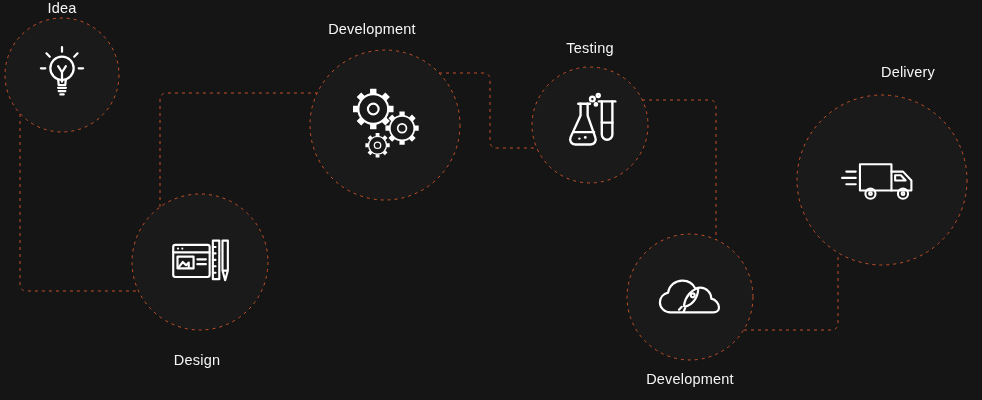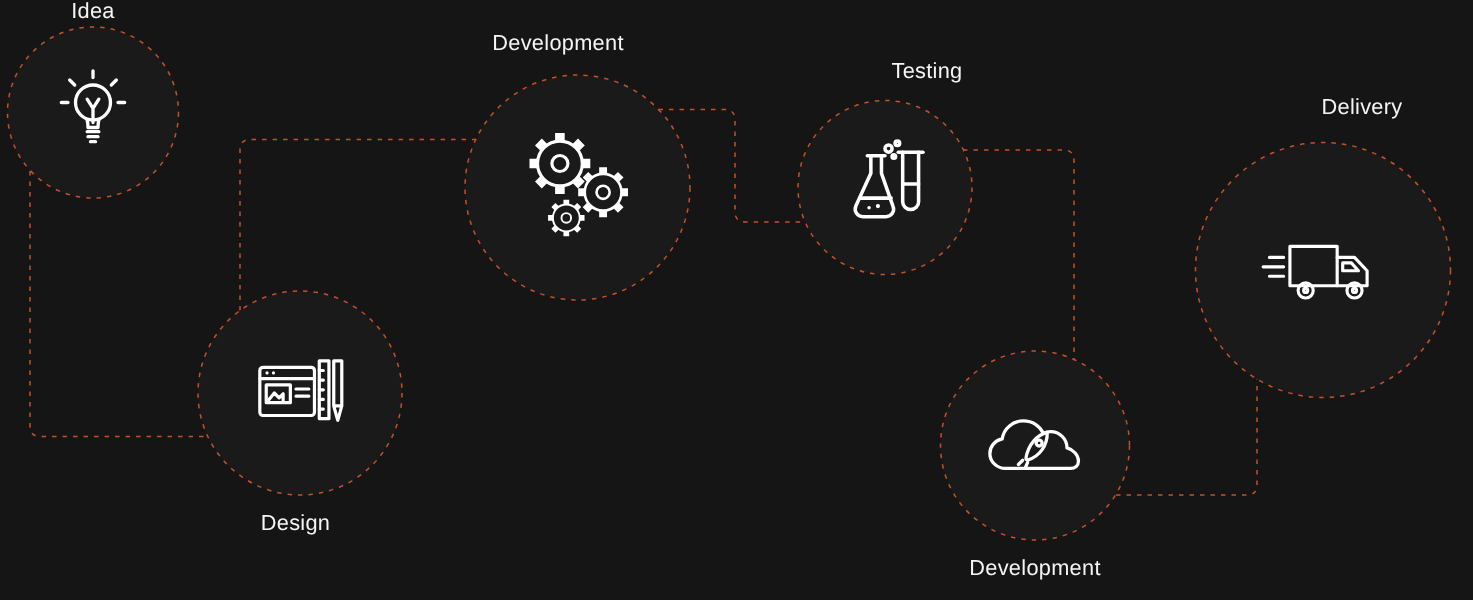--- a/index.html
+++ b/index.html
@@ -59,21 +59,21 @@
       <circle cx="7.5" cy="15.5" r="1" fill="currentColor" stroke="none"></circle>
       <circle cx="11.5" cy="15.5" r="1" fill="currentColor" stroke="none"></circle>
       <rect x="7" y="23" width="15" height="11"></rect>
       <path d="M8 33 l4 -5 3 3 2.5 -2.5 V33"></path>
       <path d="M25.5 25.5 h8 M25.5 30 h8"></path>
       <rect x="40" y="8" width="6" height="36"></rect>
       <path d="M40 14 h2.5 M40 20 h2.5 M40 26 h2.5 M40 32 h2.5 M40 38 h2.5"></path>
       <path d="M49 8 h5 v28 l-2.5 9 -2.5 -9 z M49 36 h5"></path>
     </svg>
   </div>
-  <div class="label" style="left:197px;top:341px">Design</div>
+  <div class="label" style="left:197px;top:352px">Design</div>
 
   <div class="icon" style="left:337px;top:77px;width:96px;height:96px">
     <svg viewBox="0 0 90 90">
       <g transform="translate(34,30)">
         <circle r="14"></circle>
           <circle r="5"></circle>
         <path stroke-width="6" stroke-linecap="butt" d="M14 0H19M9.9 9.9L13.44 13.44M0 14V19M-9.9 9.9L-13.44 13.44M-14 0H-19M-9.9 -9.9L-13.44 -13.44M0 -14V-19M9.9 -9.9L13.44 -13.44"></path>
       </g>
       <g transform="translate(61,48) scale(0.82)">
         <circle r="14"></circle>
@@ -97,21 +97,21 @@
       <circle cx="19" cy="39.5" r="1" fill="currentColor" stroke="none"></circle>
       <circle cx="24" cy="38.5" r="1.2" fill="currentColor" stroke="none"></circle>
       <path d="M38 8 v28 a4.5 4.5 0 0 0 9 0 V8"></path>
       <path d="M35.5 8 h14"></path>
       <path d="M38 26 h9"></path>
       <circle cx="30" cy="6" r="2"></circle>
       <circle cx="35" cy="3" r="1.3"></circle>
       <circle cx="33" cy="10.5" r="1"></circle>
     </svg>
   </div>
-  <div class="label" style="left:618px;top:40px">Testing</div>
+  <div class="label" style="left:590px;top:40px">Testing</div>
 
   <div class="icon" style="left:655px;top:270px;width:70px;height:54px">
     <svg viewBox="0 0 64 48">
       <path d="M14 38 C9 38 4.5 34 4.5 29 C4.5 24.5 7.5 21 12 20 C13 13.5 18.5 9 25 9 C30.5 9 35 12 37 16.5 C38.5 15.8 40 15.5 41.5 15.5 C47 15.5 51.5 20 51.5 25.5 C55.5 26.5 58.5 30 58.5 33.5 C58.5 36.2 56.5 38 53.5 38 Z"></path>
       <path d="M39.5 16 C33 17.5 28 23.5 26.5 31.5 C26.3 32.3 27 33 27.8 32.8 C35 30.5 39.5 24 39.5 16 Z"></path>
       <circle cx="34.5" cy="22.5" r="1.8"></circle>
       <path d="M24.5 33 l-2.6 2.6 M27.5 34.3 l-1.3 3"></path>
     </svg>
   </div>
   <div class="label" style="left:690px;top:371px">Development</div>

